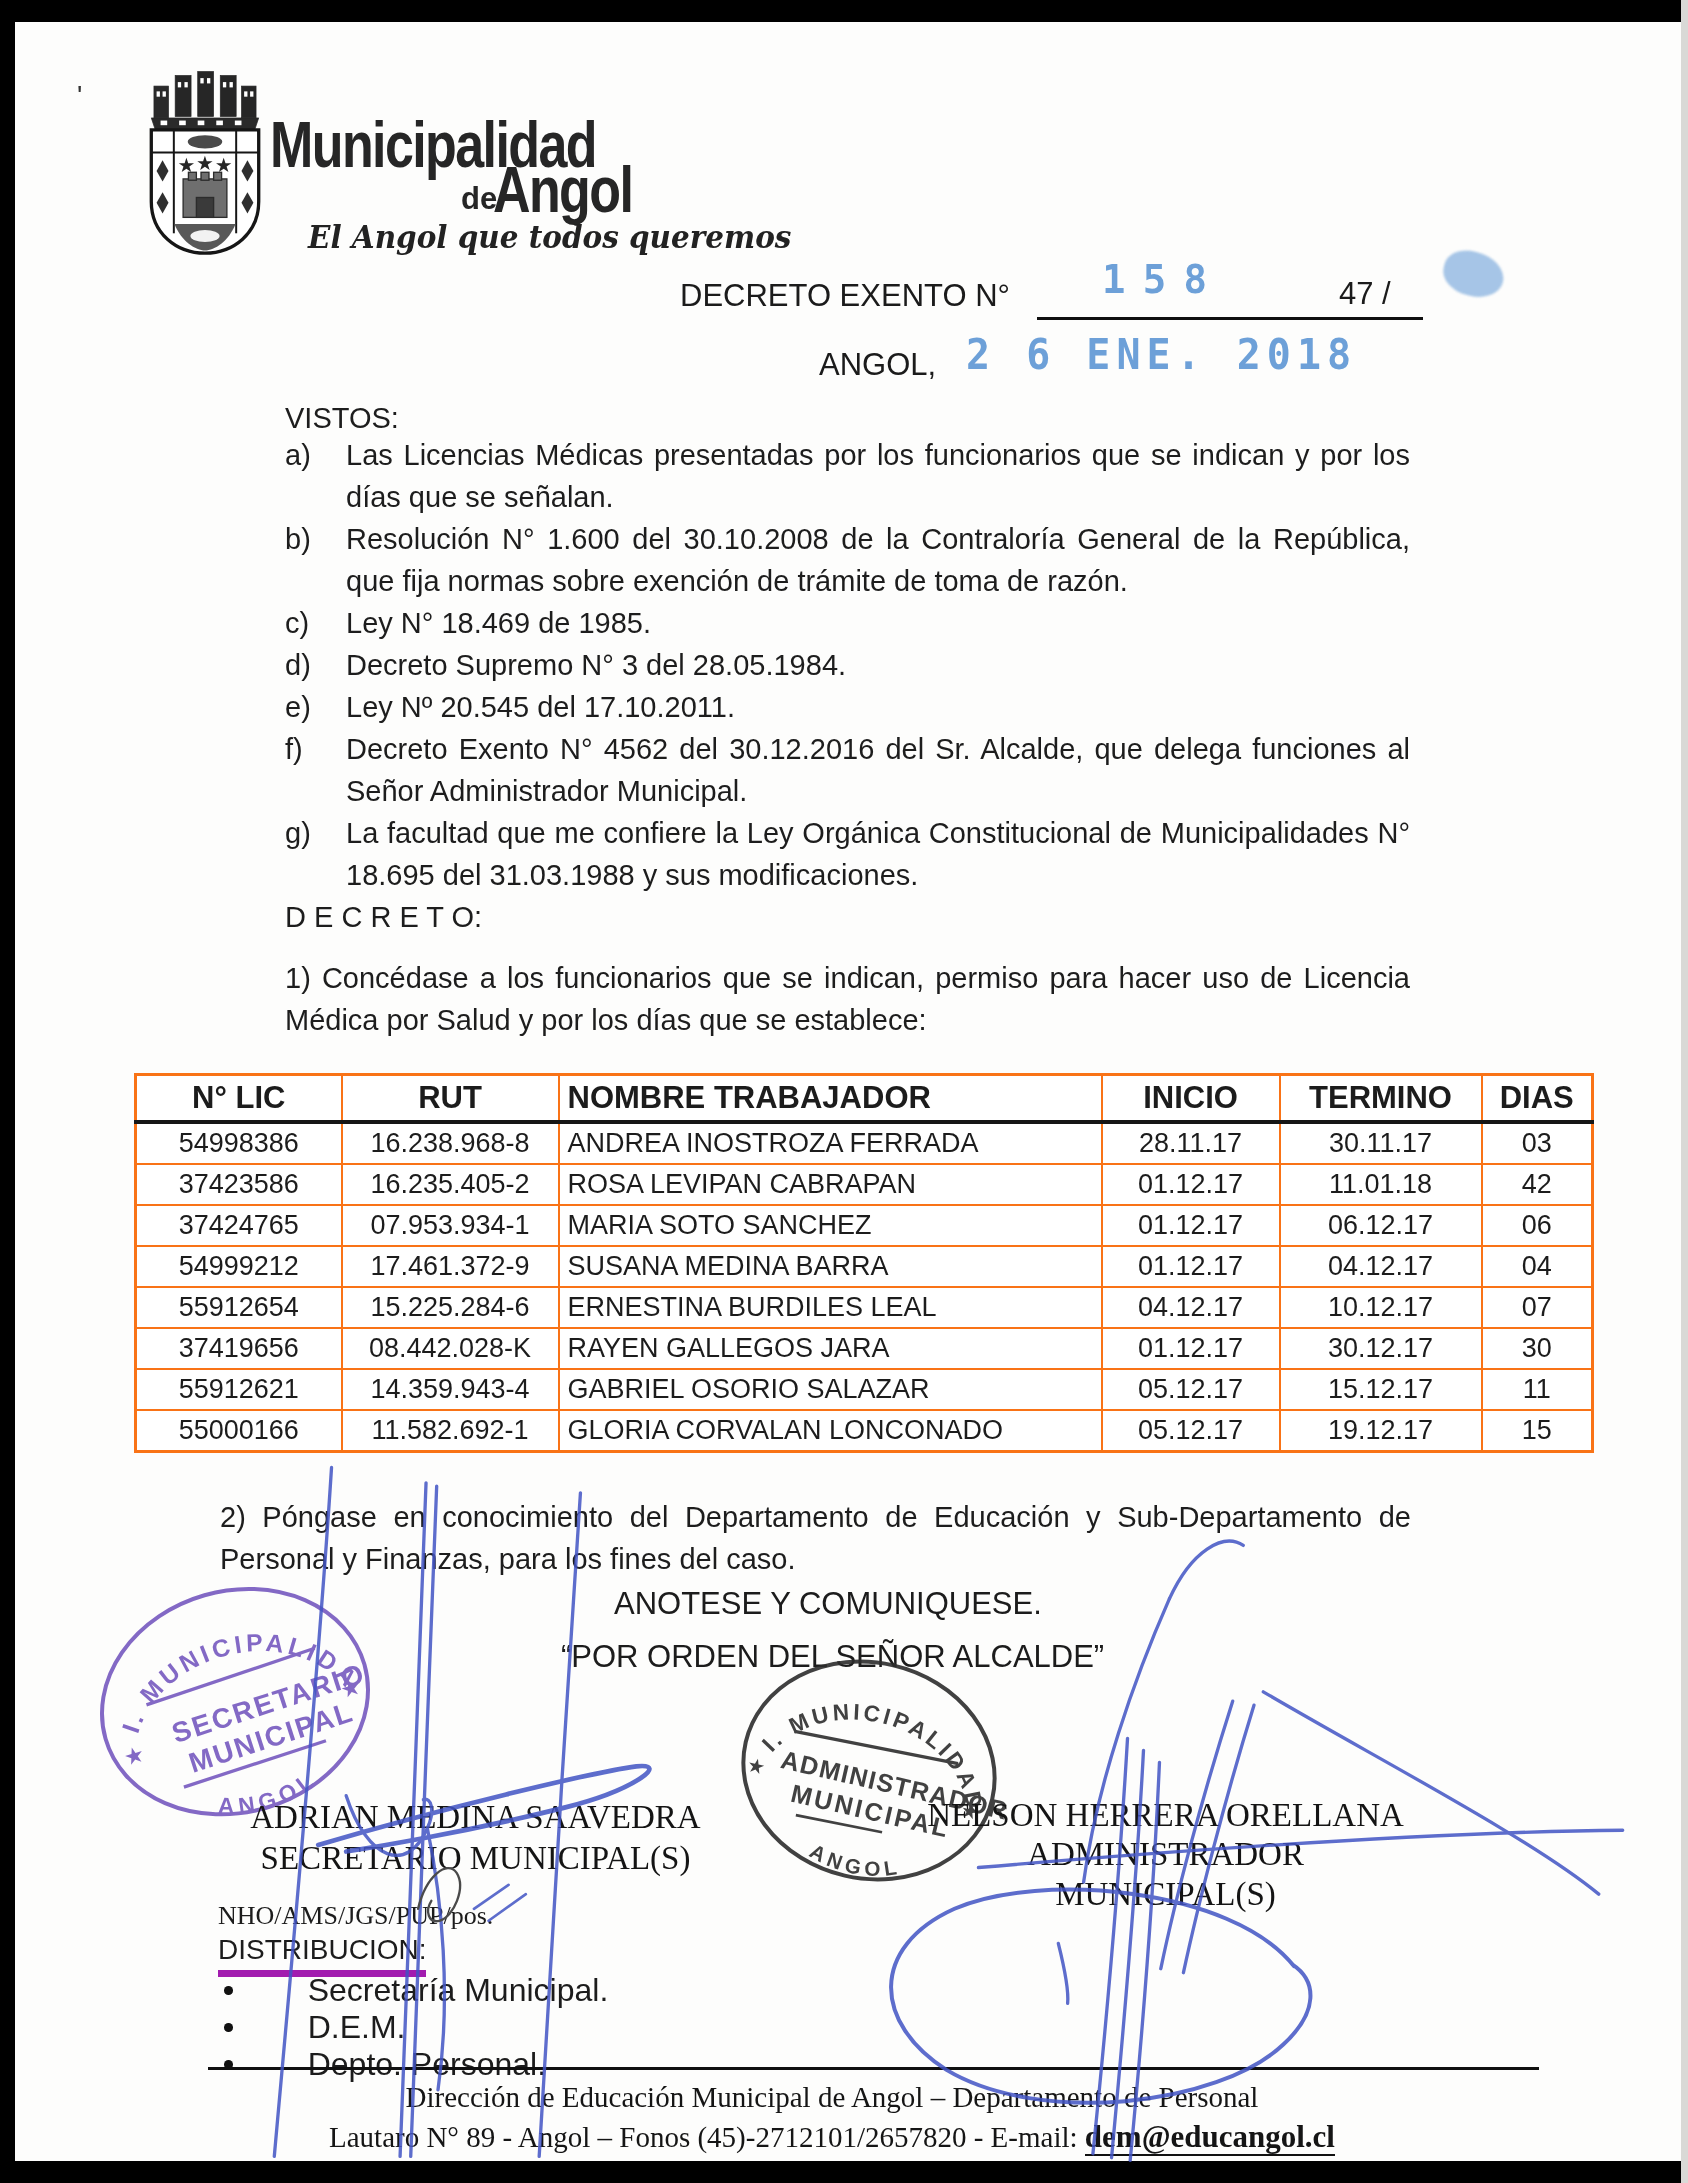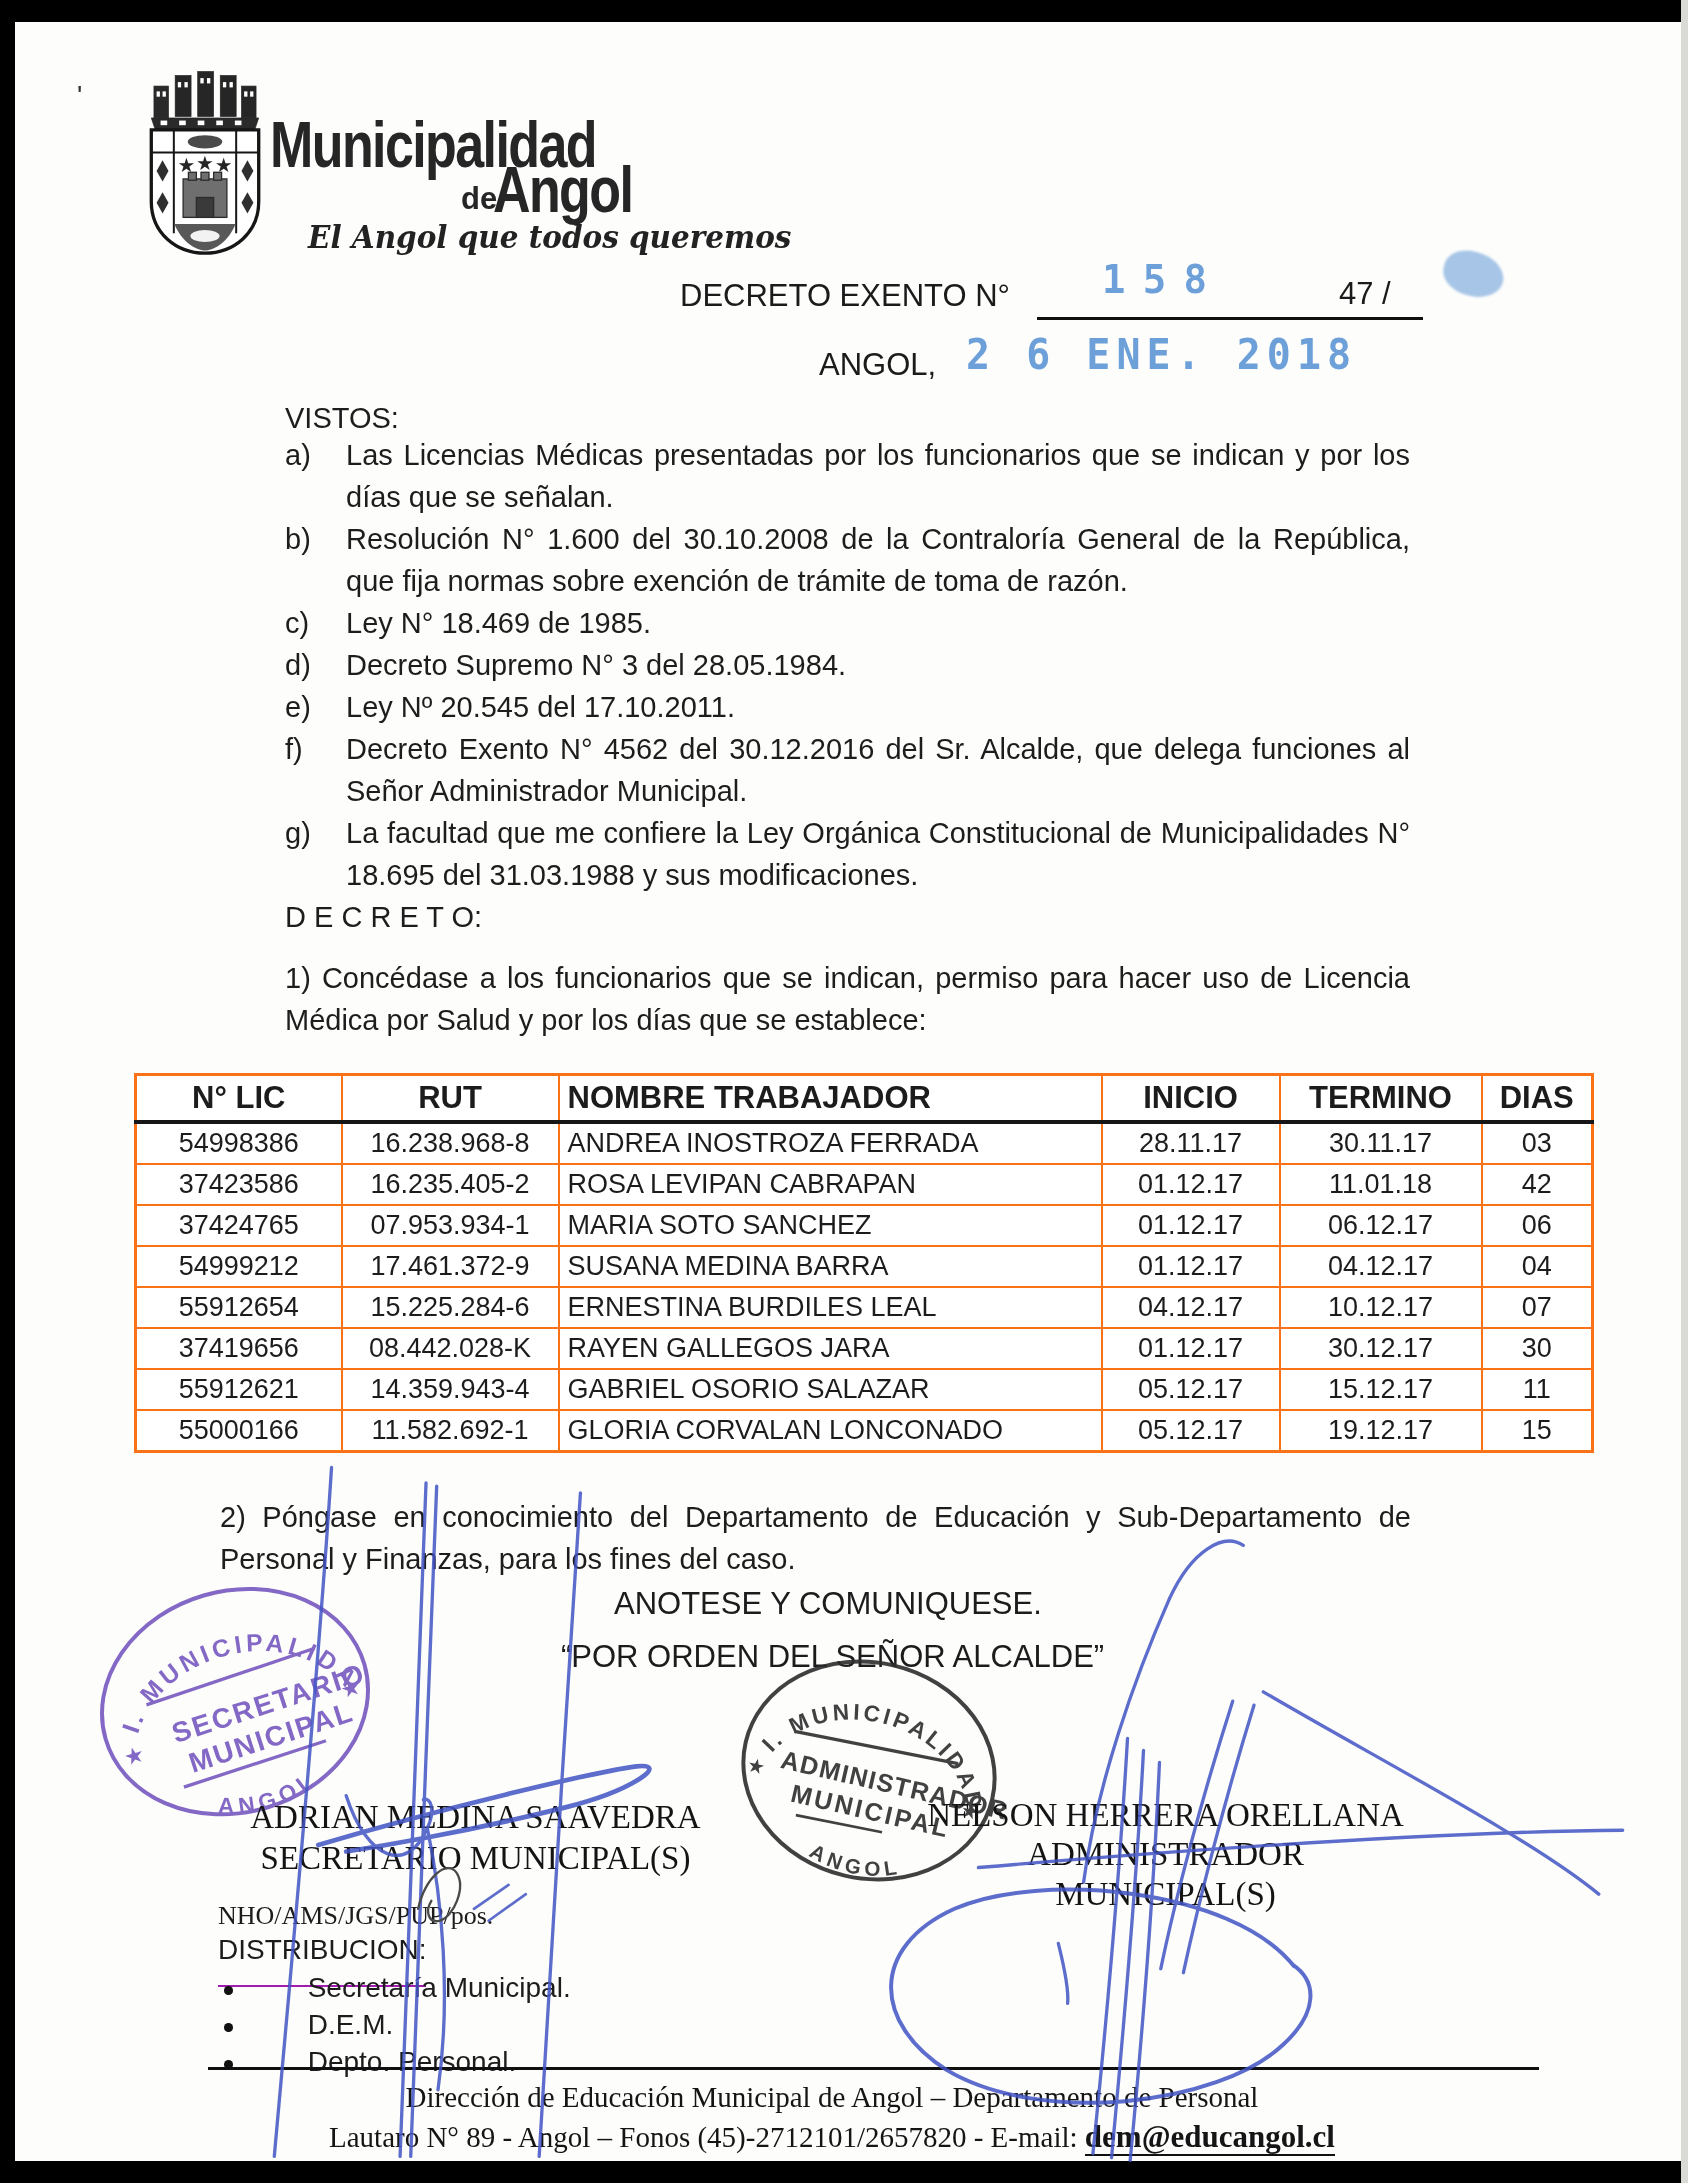--- a/index.html
+++ b/index.html
@@ -30,23 +30,23 @@
   table.lic{border-collapse:collapse;width:1458px;table-layout:fixed;background:#fff;}
   table.lic,table.lic th,table.lic td{border:2px solid #f97316;}
   table.lic{border-width:3.3px;}
   table.lic th{height:44px;font-size:31px;font-weight:bold;padding:0;}
   table.lic td{height:39px;font-size:27px;padding:0 4px;text-align:center;}
   table.lic th.left,table.lic td.left{text-align:left;padding-left:8px;}
   table.lic tr.hdr{border-bottom:4px solid #161616;}
   
   .sig-name{font-family:"Liberation Serif",serif;font-size:33px;line-height:40px;text-align:center;color:#141414;}
   
-  .dist-li{display:flex;align-items:baseline;height:37px;font-size:28px;}
+  .dist-li{display:flex;align-items:baseline;height:37px;font-size:32px;}
   .dot{width:8.7px;height:8.7px;border-radius:50%;background:#111;margin-right:75px;flex:none;align-self:center;}
-  .u{border-bottom:2px solid #a21caf;padding-bottom:19px;display:inline-block;}
+  .u{border-bottom:7px solid #a21caf;padding-bottom:4px;display:inline-block;}
   .footer-line{font-family:"Liberation Serif",serif;font-size:29px;text-align:center;color:#151515;}
   .email{font-weight:bold;font-size:31px;border-bottom:2.7px solid #111;}
   svg{position:absolute;overflow:visible;}
   svg text{font-family:"Liberation Sans",sans-serif;}
 </style>
 </head>
 <body>
 
 <div class="page">
 

